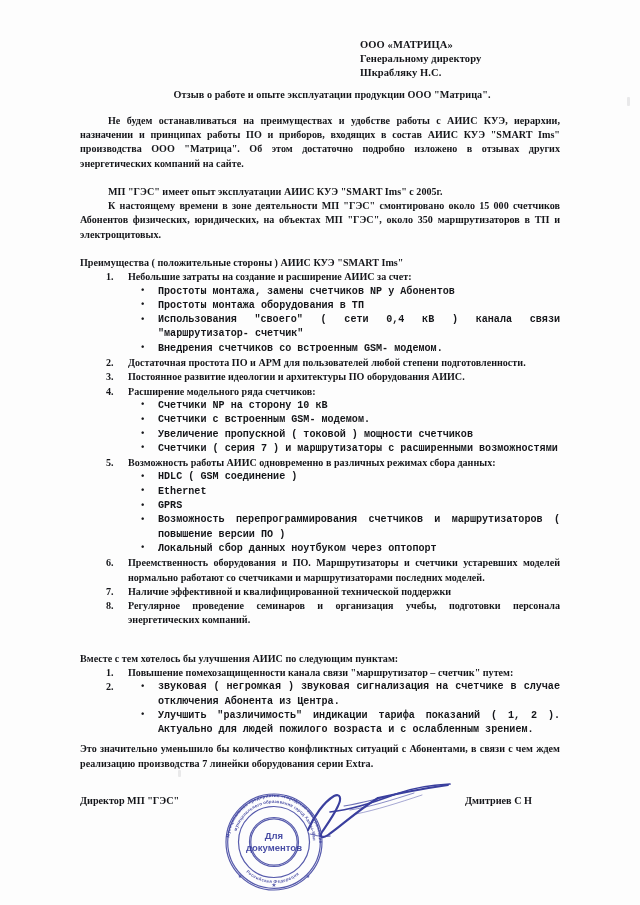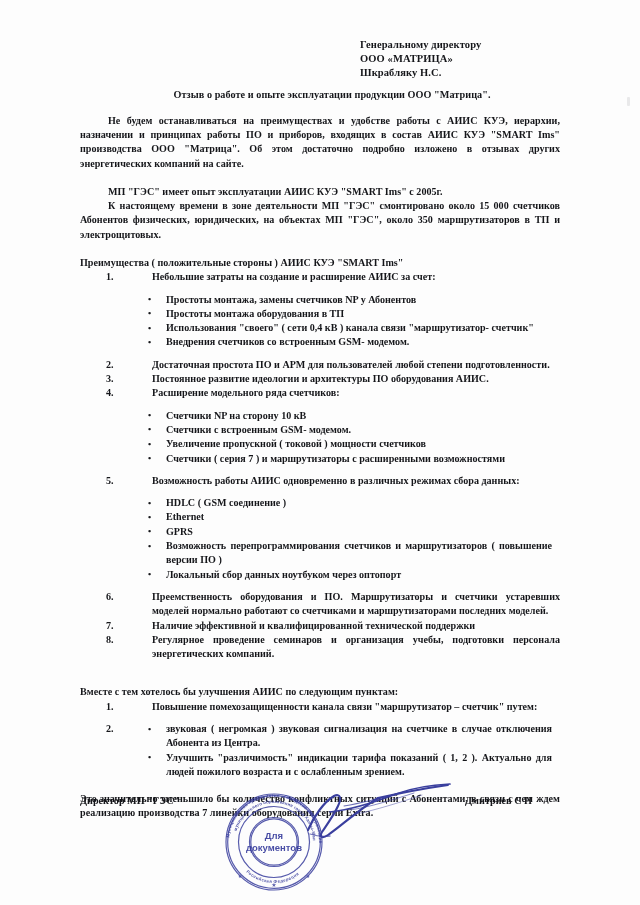--- a/index.html
+++ b/index.html
@@ -70,36 +70,37 @@
   ol.numlist > li {
     position: relative;
     counter-increment: numitem;
     padding-left: 48px;
     font-weight: bold;
     font-size: 10.1px;
     line-height: 14.3px;
     text-align: justify;
     margin: 0;
   }
-  ol.numlist > li > .li-text { display: block; margin-left: 24px; }
+  ol.numlist > li > .li-text { display: block; }
   ol.numlist > li::before {
     content: counter(numitem) ".";
     position: absolute;
     left: 26px;
     top: 0;
     font-weight: bold;
     font-size: 10.1px;
     line-height: 14.3px;
   }
 
   
   ul.bullist {
-    margin: 8px;
+    margin: 0;
     padding: 0;
     list-style: none;
+    font-family: Liberation Mono, monospace;
   }
   ul.bullist > li {
     position: relative;
     padding-left: 30px;
     font-weight: bold;
     font-size: 10.1px;
     line-height: 14.3px;
     text-align: justify;
     margin: 0;
   }
@@ -158,22 +159,22 @@
 </head>
 <body>
 
 <div class="page">
 
   <div class="scan-speck" style="left:627px;top:97px;width:3px;height:9px;border-radius:1px;"></div>
   <div class="scan-speck" style="left:287px;top:123px;width:4px;height:3px;"></div>
   <div class="scan-speck" style="left:178px;top:770px;width:3px;height:7px;border-radius:1px;"></div>
 
   <div class="addressee">
+    <div>ООО «МАТРИЦА»</div>
     <div>Генеральному директору</div>
-    <div>ООО «МАТРИЦА»</div>
     <div>Шкрабляку Н.С.</div>
   </div>
 
   <div class="doc-title">Отзыв о работе и опыте эксплуатации продукции ООО "Матрица".</div>
 
   <div class="gap-lg"></div>
 
   <p class="para indent">Не будем останавливаться на преимуществах  и удобстве работы с АИИС КУЭ, иерархии, назначении и принципах работы ПО и приборов, входящих в состав АИИС КУЭ "SMART Ims" производства ООО "Матрица". Об этом достаточно подробно изложено в отзывах других энергетических компаний на сайте.</p>
 
   <div class="gap-lg"></div>

